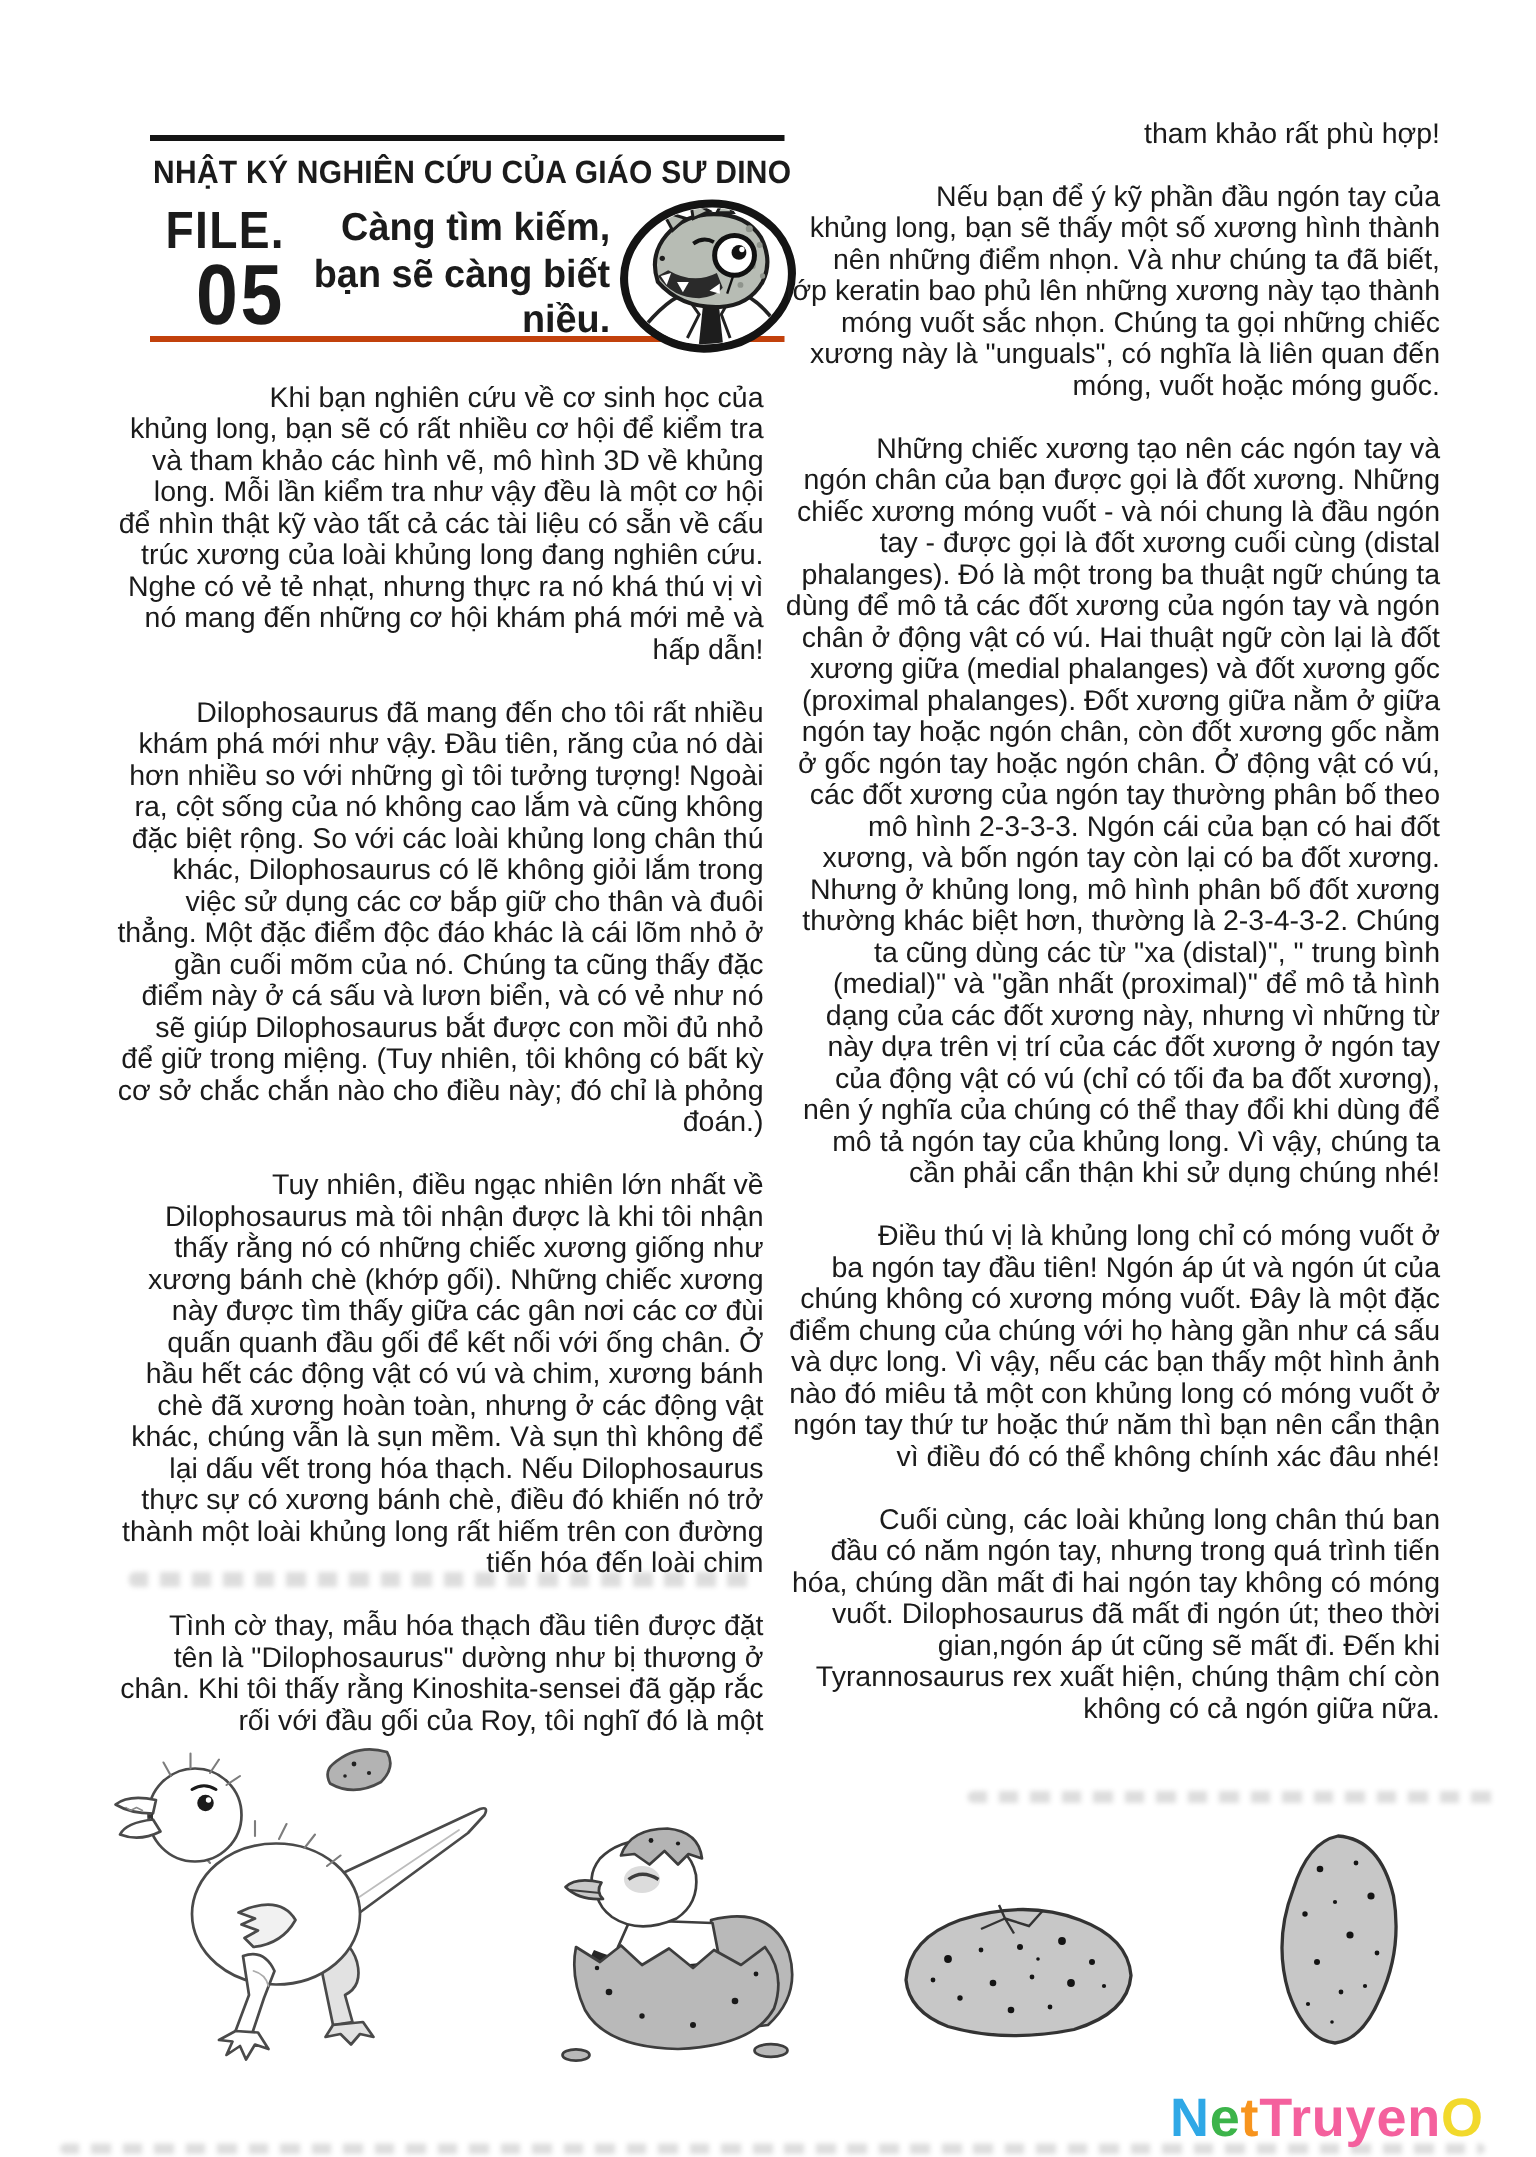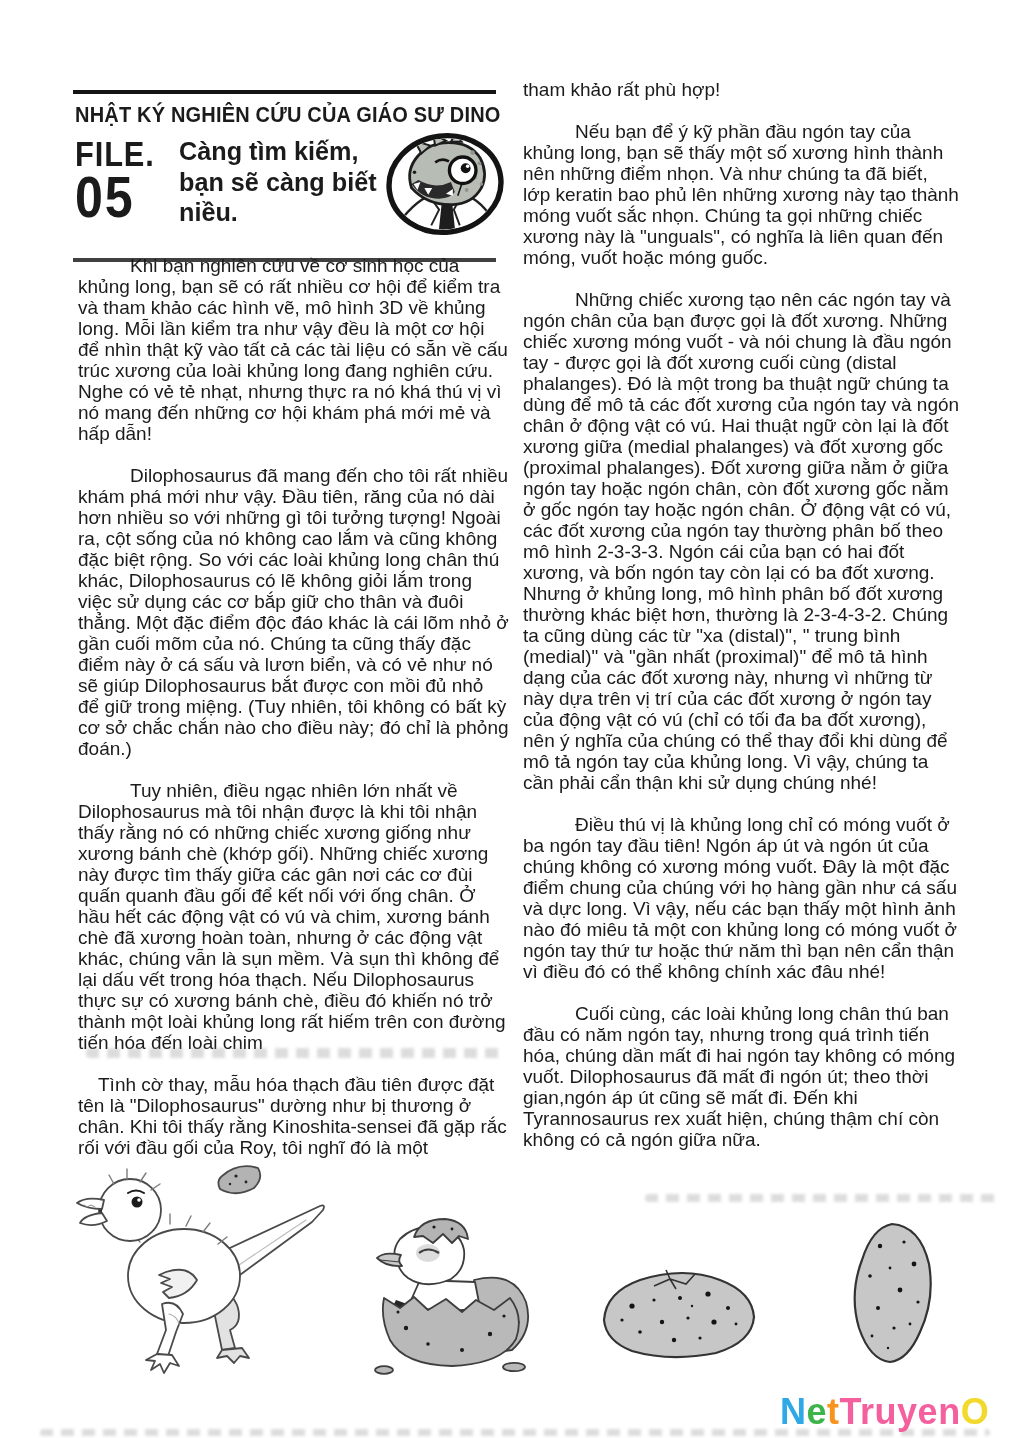--- a/index.html
+++ b/index.html
@@ -5,41 +5,41 @@
   html,body{margin:0;padding:0;}
   body{
     width:1024px;height:1438px;background:#ffffff;position:relative;overflow:hidden;
     font-family:"Liberation Sans", sans-serif;color:#1b1b1b;
     -webkit-font-smoothing:antialiased;
   }
   .page{position:absolute;inset:0;}
 
   
   .masthead{
-    position:absolute;left:73px;top:90px;width:423px;
-    border-top:4px solid #141414;border-bottom:4px solid #404040;
-    padding:9px 0 0 2px;height:172px;box-sizing:border-box;
+    position:absolute;left:100px;top:90px;width:423px;
+    border-top:4px solid #141414;border-bottom:4px solid #c2410c;
+    padding:9px 0 0 2px;height:138px;box-sizing:border-box;
   }
   .series-title{
     font-size:21.5px;font-weight:700;white-space:nowrap;
     transform:scaleX(.93);transform-origin:left center;letter-spacing:.2px;
   }
-  .masthead-row{display:flex;align-items:flex-start;margin-top:8px;}
+  .masthead-row{display:flex;align-items:flex-start;margin-top:8px;text-align:right;}
   .file-block{width:100px;transform:scaleX(.88);transform-origin:left top;flex:none;}
   .file-label{font-size:35px;font-weight:700;line-height:1;letter-spacing:1px;}
   .file-number{font-size:57px;font-weight:700;line-height:.92;letter-spacing:2px;}
   .episode-title{
     font-size:26px;font-weight:700;line-height:1.18;margin-left:4px;flex:1;
     transform:scaleX(.97);transform-origin:left top;
   }
   .mascot-wrap{width:118px;height:106px;flex:none;margin-top:-4px;margin-right:-8px;}
   .mascot-wrap svg{display:block;width:100%;height:100%;}
 
   
-  .column{position:absolute;font-size:19px;line-height:21px;text-align:left;}
+  .column{position:absolute;font-size:19px;line-height:21px;text-align:right;}
   .col-left{left:78px;top:243px;width:431px;}
   .col-right{left:523px;top:79px;width:437px;}
   .para{margin:0 0 21px 0;}
   .indent{text-indent:52px;margin-top:12px;}
   .indent-sm{text-indent:20px;}
   .gap-extra{margin-top:3px;}
 
   
   .illu{position:absolute;}
   .illu svg{display:block;width:100%;height:100%;}

